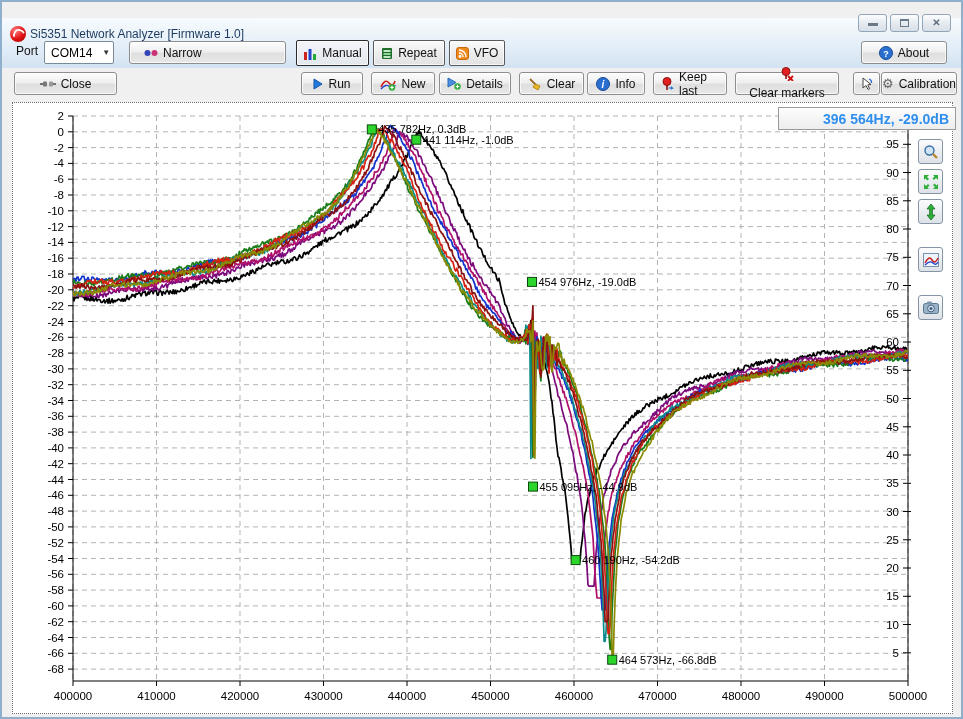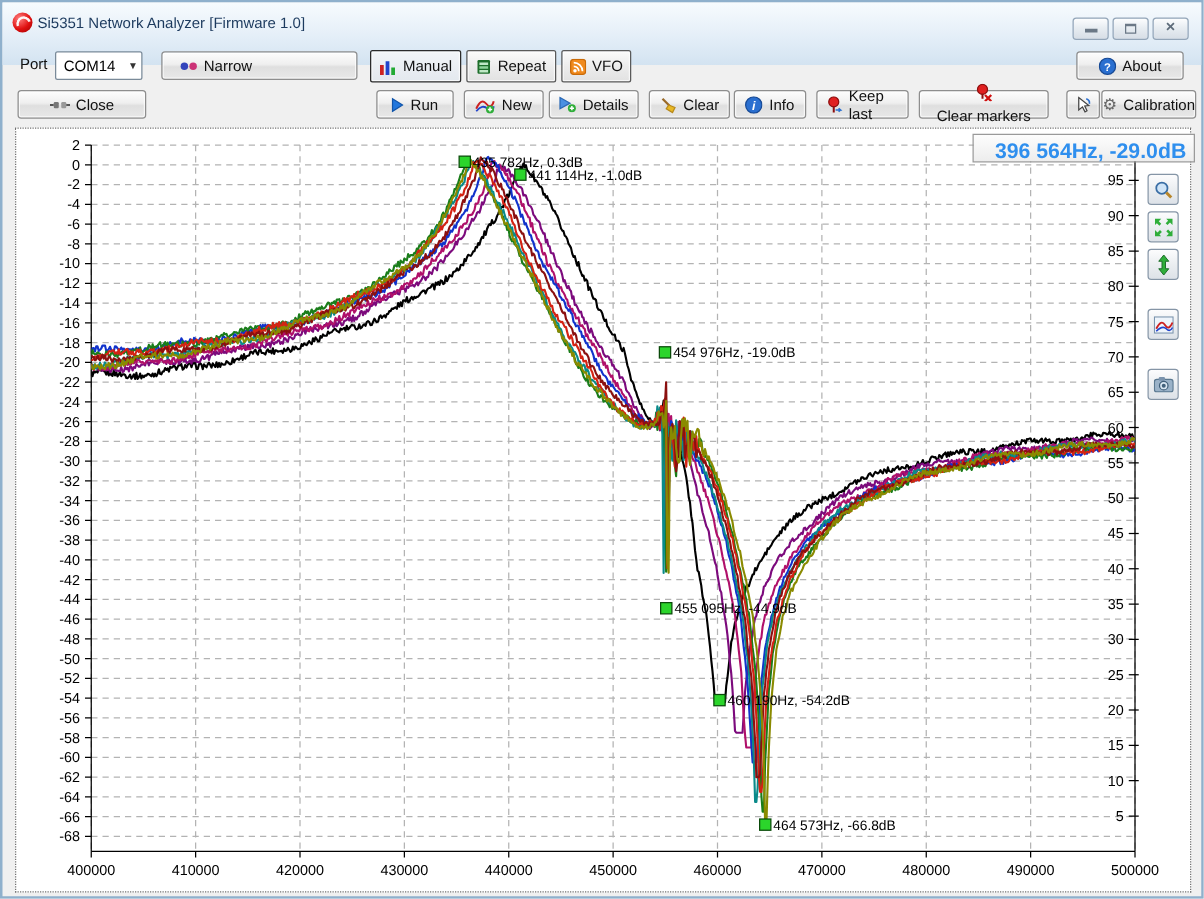--- a/index.html
+++ b/index.html
@@ -1,20 +1,20 @@
 <!DOCTYPE html>
 <html><head>
 <meta charset="utf-8">
 <style>
   * { margin:0; padding:0; box-sizing:border-box; }
   html,body { width:963px; height:719px; overflow:hidden; }
   body { font-family:"Liberation Sans", sans-serif; background:#f0f0f0; }
   .window { position:relative; width:963px; height:719px; background:#f0f0f0;
             border:2px solid #8fb0cc; }
-  .titlebar { position:absolute; left:0; top:0; width:959px; height:50px;
+  .titlebar { position:absolute; left:0; top:16px; width:959px; height:50px;
               background:linear-gradient(#f7fbfe,#e2edf7 60%,#d3e3f1);text-align:right; }
   .title-text { position:absolute; left:28px; top:9px; font-size:12px; color:#1c3a5e; }
   .app-icon { position:absolute; left:8px; top:8px; width:16px; height:16px; border-radius:50%;
               background:radial-gradient(circle at 35% 30%, #ff8080, #e01010 55%, #990000); }
   .app-icon::after { content:""; position:absolute; left:3px; top:3px; width:8px; height:8px;
               border:2px solid rgba(255,255,255,.95); border-radius:50%;
               border-right-color:transparent; border-bottom-color:transparent; transform:rotate(25deg); }
   .winbtn { position:absolute; top:12px; width:29px; height:18px; border:1px solid #93a5b8; border-radius:3px;
             background:linear-gradient(#fcfdfe,#e8edf2 45%,#d7dee6); text-align:center; color:#5d6b7a;
             font-size:10px; line-height:16px; font-weight:bold; cursor:default; }
@@ -29,21 +29,21 @@
   .toggle { border:1px solid #5a5a5a; border-radius:2px; height:26px;
             background:linear-gradient(#fbfbfb,#ececec 50%,#e2e2e2); }
   .toggle.active { border:1px solid #2b2b2b; background:linear-gradient(#f2f5f8,#e3e8ee); }
   .combo { position:absolute; height:23px; border:1px solid #7a8a99; border-radius:2px; background:#fff;
            font-size:12px; display:flex; align-items:center; padding:0 6px; gap:10px; }
   .combo .arrow { font-size:8px; color:#333; }
   .label { position:absolute; font-size:12px; color:#111; }
   .panel { position:absolute; left:10px; top:100px; width:941px; height:612px; background:#ffffff;
            border:1px dotted #707070; }
   .readout { position:absolute; left:765px; top:4px; width:178px; height:23px; border:1px solid #9a9a9a;
-             background:linear-gradient(#fdfdfd,#ededed); color:#2f8fee; font-weight:bold; font-size:17px;
+             background:linear-gradient(#fdfdfd,#ededed); color:#2f8fee; font-weight:bold; font-size:14px;
              text-align:right; padding:3px 6px 0 0; }
   .sidebtn { position:absolute; left:905px; width:25px; height:25px; border:1px solid #8595a6; border-radius:3px;
              background:linear-gradient(#fcfcfd,#ebeef1 50%,#dde2e8); display:flex; align-items:center;
              justify-content:center; cursor:default; }
   .ic { display:inline-flex; align-items:center; justify-content:center; }
   svg text { font-family:"Liberation Sans", sans-serif; }
 </style>
 </head>
 <body>
 

